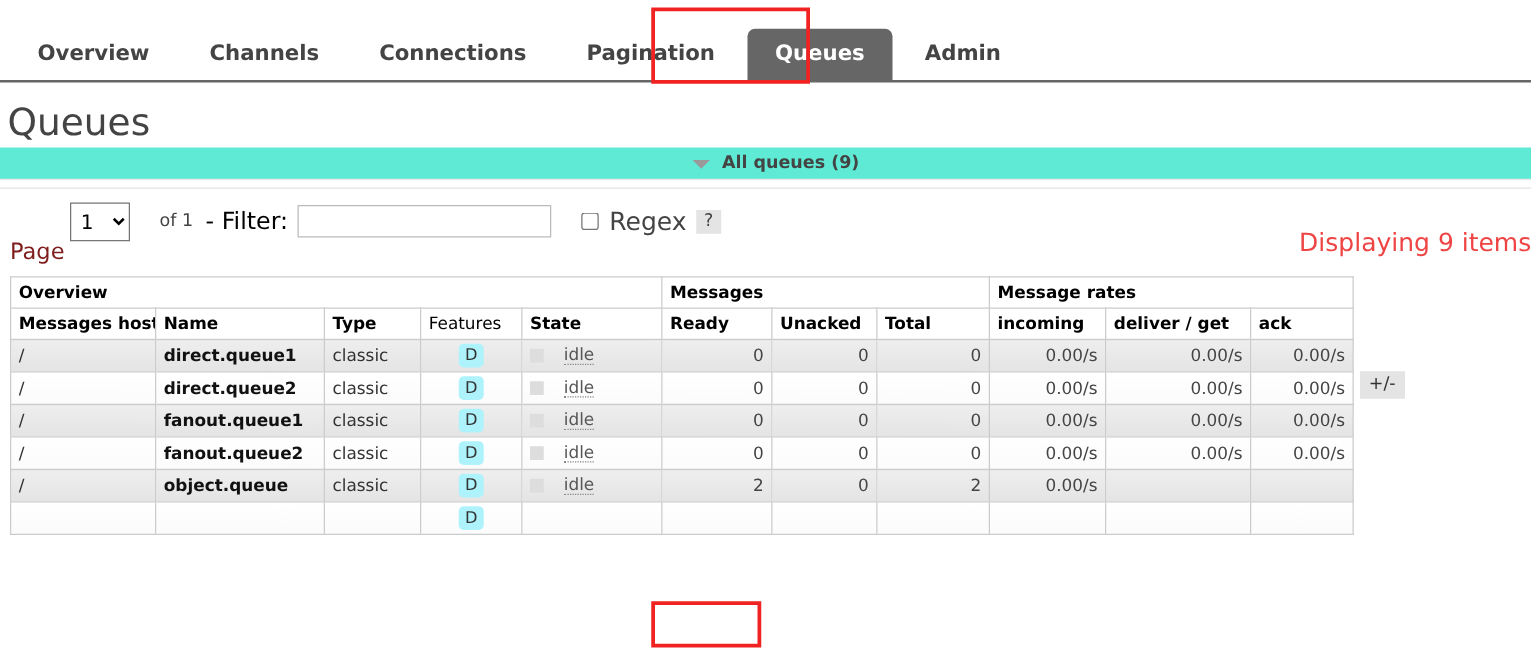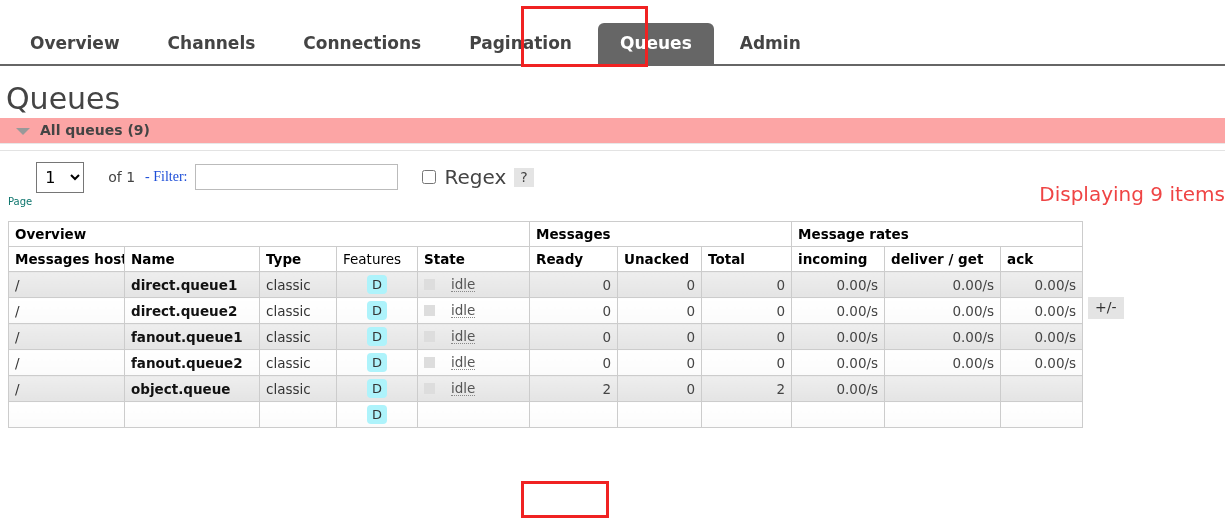--- a/index.html
+++ b/index.html
@@ -81,30 +81,31 @@
     font-family: "DejaVu Sans", "Liberation Sans", sans-serif;
     font-size: 30px;
     font-weight: normal;
     color: #444;
     margin: 16px 0 0 6px;
     letter-spacing: 0px;
     line-height: 34px;
   }
 
   .section-header {
-    background: #fca5a5;
+    background: #5eead4;
     border-bottom: 1px solid #e8e8e8;
     padding: 4px 0 5px 8px;
     margin-top: 2px;
     font-size: 14px;
     font-weight: bold;
     color: #444;
     display: flex;
     align-items: center;
     cursor: pointer;
+    justify-content: center;
   }
   .caret {
     display: inline-block;
     width: 0;
     height: 0;
     border-left: 7px solid transparent;
     border-right: 7px solid transparent;
     border-top: 7px solid #999;
     margin: 2px 10px 0 8px;
   }
@@ -122,46 +123,45 @@
   
   #pagination-controls {
     display: flex;
     align-items: center;
     padding: 12px 0 0 8px;
     position: relative;
     height: 40px;
     box-sizing: border-box;
   }
   .ctl-text {
-    font-size: 10px;
-    color: #0f766e;
+    font-size: 18px;
+    color: #7f1d1d;
     margin-right: 4px;
     margin-top: 48px;
   }
   #page-select {
     font-family: "DejaVu Sans", "Liberation Sans", sans-serif;
     font-size: 16px;
     padding: 2px 4px;
     border: 1px solid #767676;
     background: #fff;
     color: #000;
     height: 31px;
     width: 48px;
     box-sizing: border-box;
   }
   #of-pages {
     font-size: 14px;
     color: #444;
     margin: 0 10px 0 24px;
   }
   #filter-label {
-    font-size: 14px;
-    color: #1d4ed8;
+    font-size: 19px;
+    color: #000000;
     margin-right: 8px;
-    font-family: Liberation Serif, serif;
   }
   #filter-input {
     width: 203px;
     height: 26px;
     box-sizing: border-box;
     border: 1px solid #bbb;
     background: #fff;
     font-family: "DejaVu Sans", "Liberation Sans", sans-serif;
     font-size: 13px;
     padding: 2px 4px;

